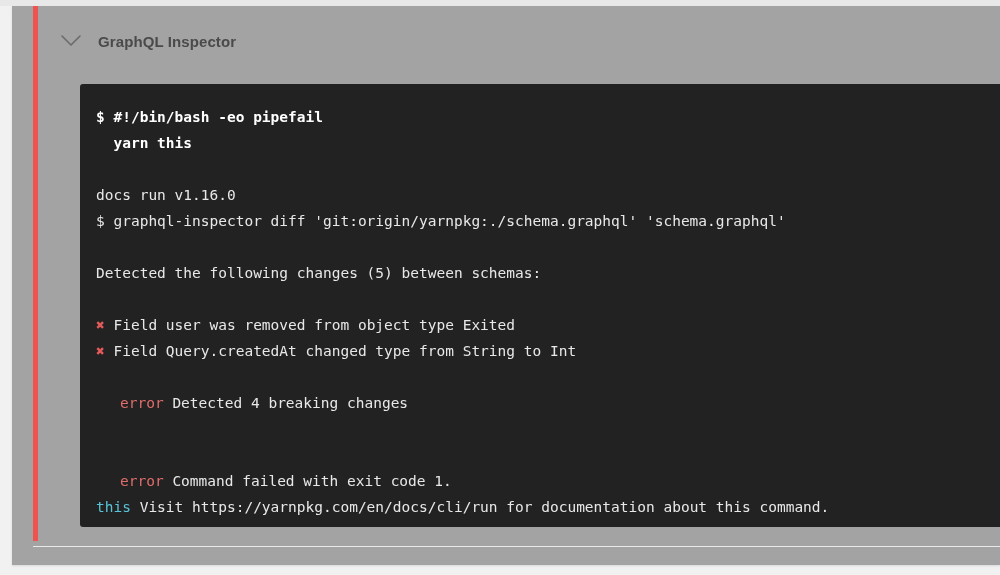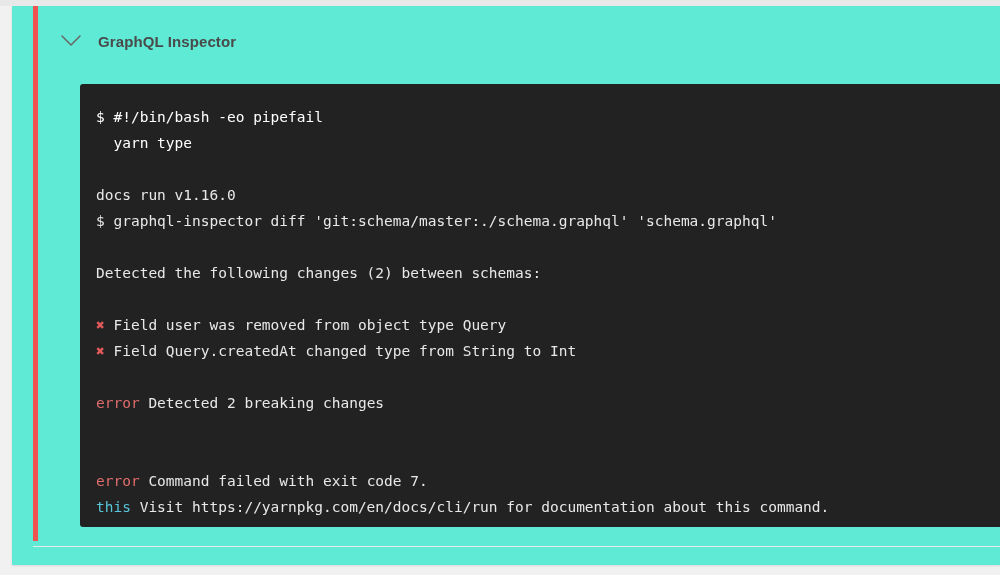--- a/index.html
+++ b/index.html
@@ -33,21 +33,21 @@
     background: #e8e8e8;
   }
 
   
   .step-card {
     position: absolute;
     left: 12px;
     top: 6px;
     width: 988px;
     height: 559px;
-    background: #5eead4;
+    background: #a3a3a3;
     box-sizing: border-box;
     box-shadow: 0 1px 2px rgba(0,0,0,0.10);
   }
 
   
   .status-bar {
     position: absolute;
     left: 21px;
     top: 0px;
     width: 5px;
@@ -102,24 +102,24 @@
     color: #e8e8e8;
   }
   .line {
     white-space: pre;
     min-height: 26px;
   }
   .line.blank {
     height: 26px;
   }
   .bold {
-    font-weight: normal;
+    font-weight: bold;
     color: #ffffff;
   }
-  .tok-error   { color: #e06c6c; }
+  .tok-error   { color: #e06c6c; margin-left: 24px; }
   .tok-info    { color: #58c4d8; }
   .tok-cross   { color: #e35a5a; font-weight: bold; }
   .tok-default { color: #e8e8e8; }
 
   
   .step-divider {
     position: absolute;
     left: 21px;
     top: 540px;
     width: 967px;
@@ -142,33 +142,33 @@
     <span class="chevron-icon">
       <svg width="22" height="14" viewBox="0 0 22 14" fill="none" xmlns="http://www.w3.org/2000/svg" aria-hidden="true">
         <path d="M2 2 L11 11 L20 2" stroke="#6b6b6b" stroke-width="1.6" stroke-linecap="round" stroke-linejoin="round"></path>
       </svg>
     </span>
     <span class="step-title">GraphQL Inspector</span>
   </div>
 
   <div class="terminal" id="terminal-output">
       <div class="line"><span class="bold">$ #!/bin/bash -eo pipefail</span></div>
-      <div class="line"><span class="bold">  yarn type</span></div>
+      <div class="line"><span class="bold">  yarn this</span></div>
       <div class="line blank"></div>
       <div class="line"><span class="tok-default">docs run v1.16.0</span></div>
-      <div class="line"><span class="tok-default">$ graphql-inspector diff 'git:schema/master:./schema.graphql' 'schema.graphql'</span></div>
+      <div class="line"><span class="tok-default">$ graphql-inspector diff 'git:origin/yarnpkg:./schema.graphql' 'schema.graphql'</span></div>
       <div class="line blank"></div>
-      <div class="line"><span class="tok-default">Detected the following changes (2) between schemas:</span></div>
+      <div class="line"><span class="tok-default">Detected the following changes (5) between schemas:</span></div>
       <div class="line blank"></div>
-      <div class="line"><span class="tok-cross">✖</span><span class="tok-default"> Field user was removed from object type Query</span></div>
+      <div class="line"><span class="tok-cross">✖</span><span class="tok-default"> Field user was removed from object type Exited</span></div>
       <div class="line"><span class="tok-cross">✖</span><span class="tok-default"> Field Query.createdAt changed type from String to Int</span></div>
       <div class="line blank"></div>
-      <div class="line"><span class="tok-error">error</span><span class="tok-default"> Detected 2 breaking changes</span></div>
+      <div class="line"><span class="tok-error">error</span><span class="tok-default"> Detected 4 breaking changes</span></div>
       <div class="line blank"></div>
       <div class="line blank"></div>
-      <div class="line"><span class="tok-error">error</span><span class="tok-default"> Command failed with exit code 7.</span></div>
+      <div class="line"><span class="tok-error">error</span><span class="tok-default"> Command failed with exit code 1.</span></div>
       <div class="line"><span class="tok-info">this</span><span class="tok-default"> Visit https://yarnpkg.com/en/docs/cli/run for documentation about this command.</span></div>
       <div class="line"><span class="tok-default">Exited with code 1</span></div>
     </div>
 
   <div class="step-divider"></div>
 
 </div>
 
 </body></html>

